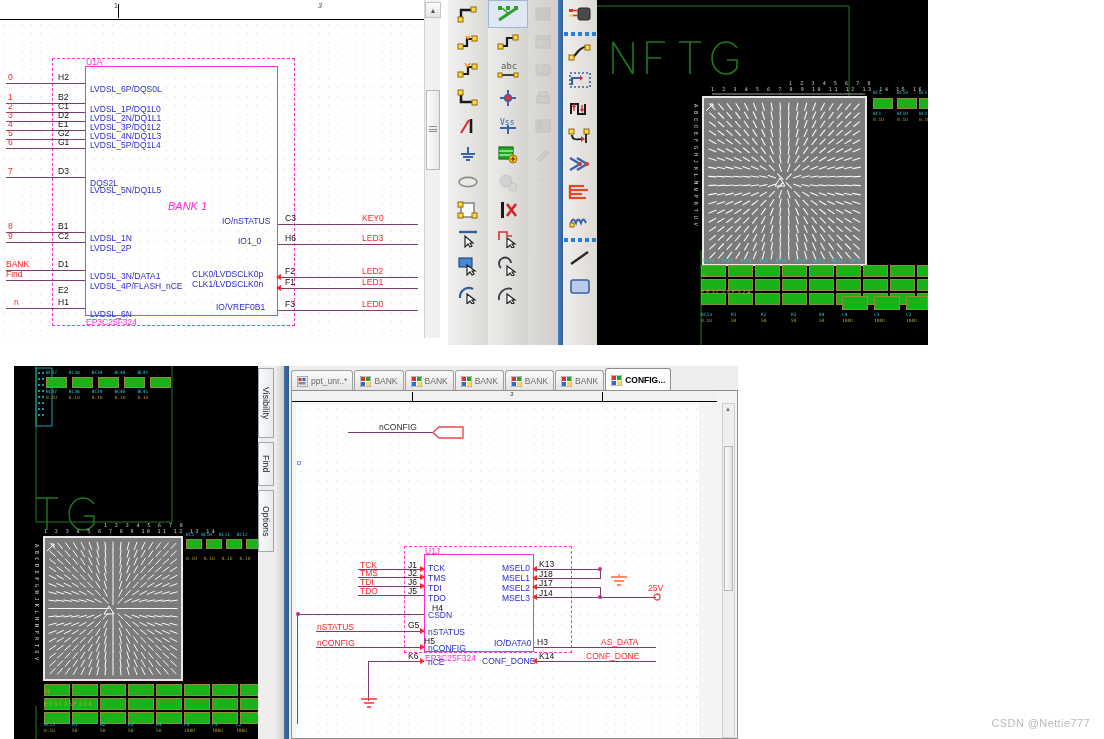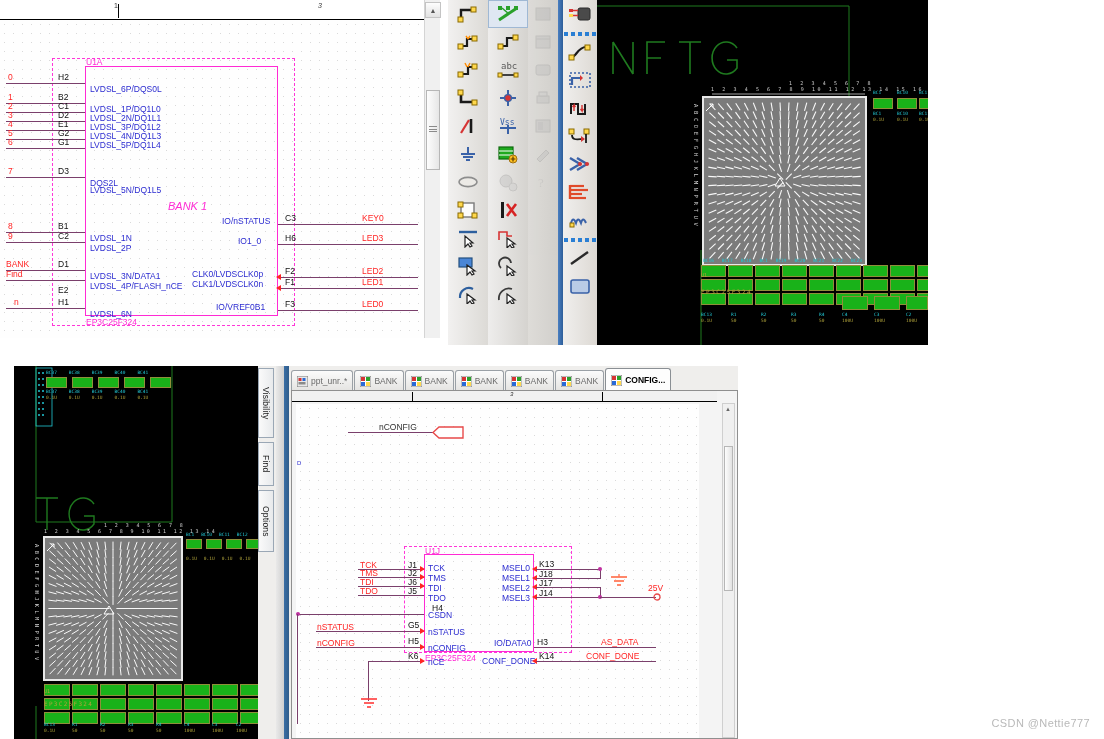--- a/index.html
+++ b/index.html
@@ -1580,21 +1580,21 @@
         <div class="lbl blue" style="left:132px; top:207px;">CSDN</div>
 
         <div class="wire" style="left:20px; top:227px; width:108px;"></div>
         <div class="lbl red" style="left:21px; top:219px;">nSTATUS</div>
         <div class="lbl dk" style="left:112px; top:217px;">G5</div>
         <div class="lbl blue" style="left:132px; top:224px;">nSTATUS</div>
         <div class="arrow" style="left:124px; top:224px; transform:rotate(180deg);"></div>
 
         <div class="wire" style="left:20px; top:243px; width:108px;"></div>
         <div class="lbl red" style="left:21px; top:235px;">nCONFIG</div>
-        <div class="lbl dk" style="left:112px; top:233px;">H5</div>
+        <div class="lbl dk" style="left:128px; top:233px;">H5</div>
         <div class="lbl blue" style="left:132px; top:240px;">nCONFIG</div>
         <div class="arrow" style="left:124px; top:240px; transform:rotate(180deg);"></div>
 
         <div class="wire" style="left:72px; top:257px; width:56px;"></div>
         <div class="wire v" style="left:72px; top:257px; height:40px;"></div>
         <div class="lbl dk" style="left:112px; top:248px;">K6</div>
         <div class="lbl blue" style="left:132px; top:254px;">nCE</div>
         <div class="arrow" style="left:124px; top:254px; transform:rotate(180deg);"></div>
         <svg style="position:absolute;left:64px;top:294px;" width="18" height="12">
           <line x1="1" y1="1" x2="17" y2="1" stroke="#ff3a3a" stroke-width="1.6"></line>

